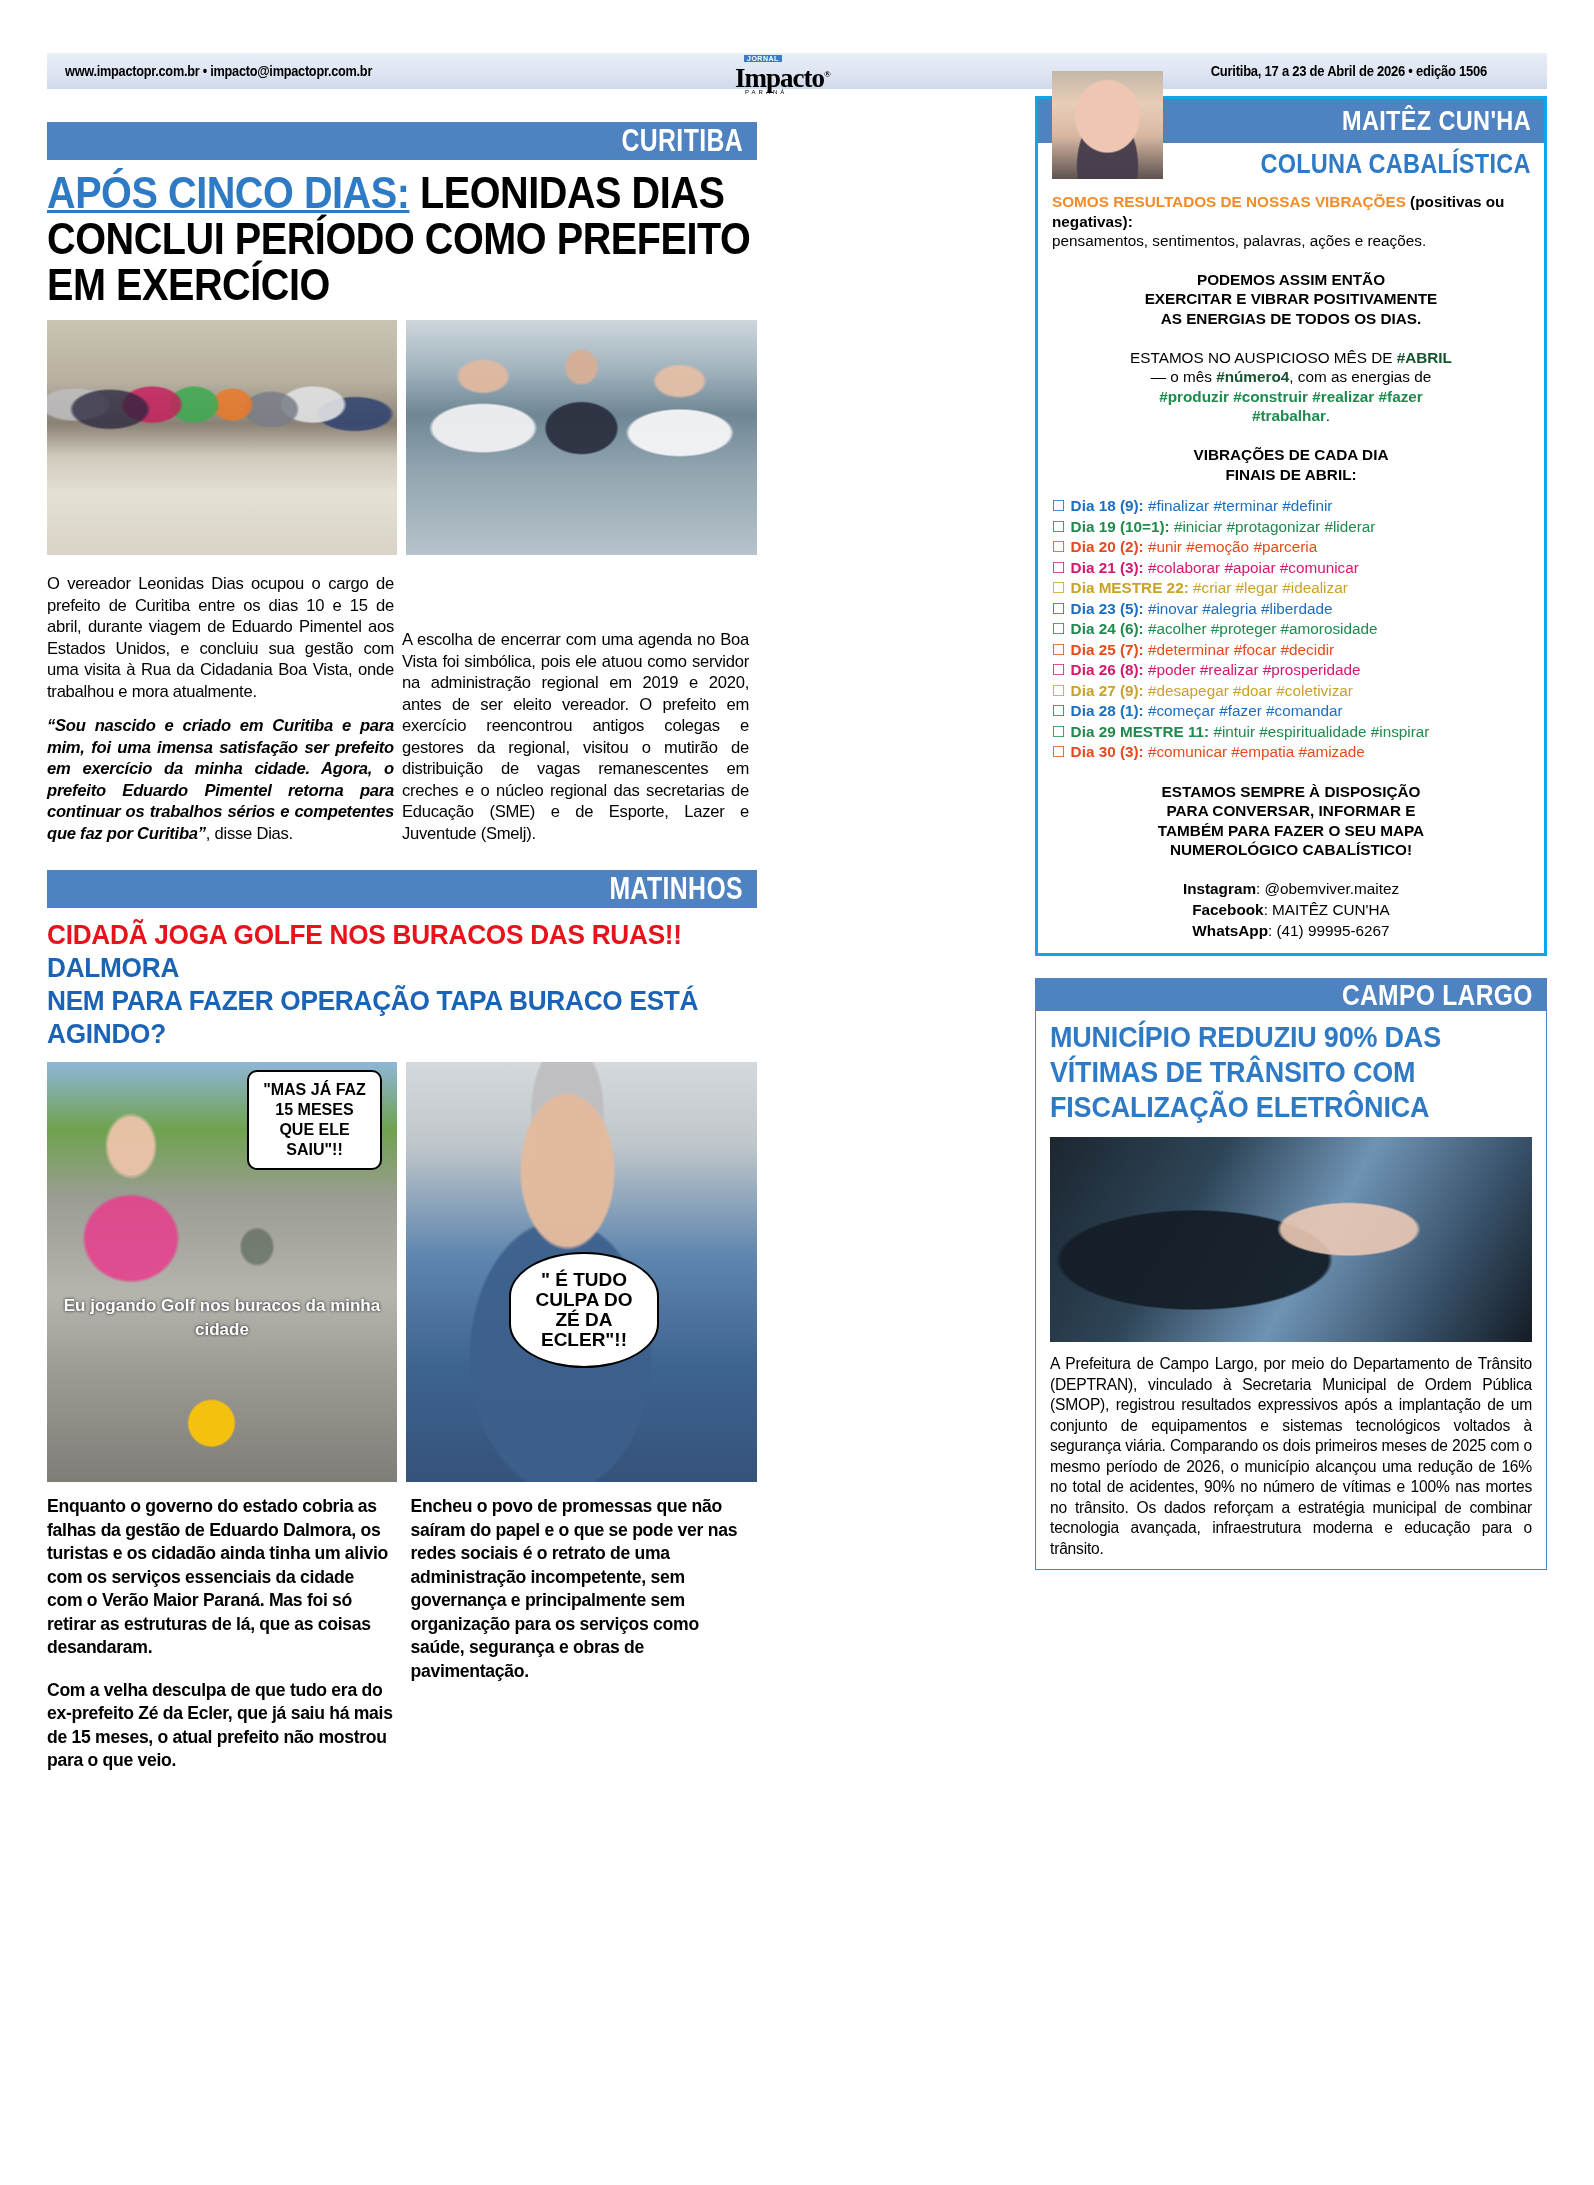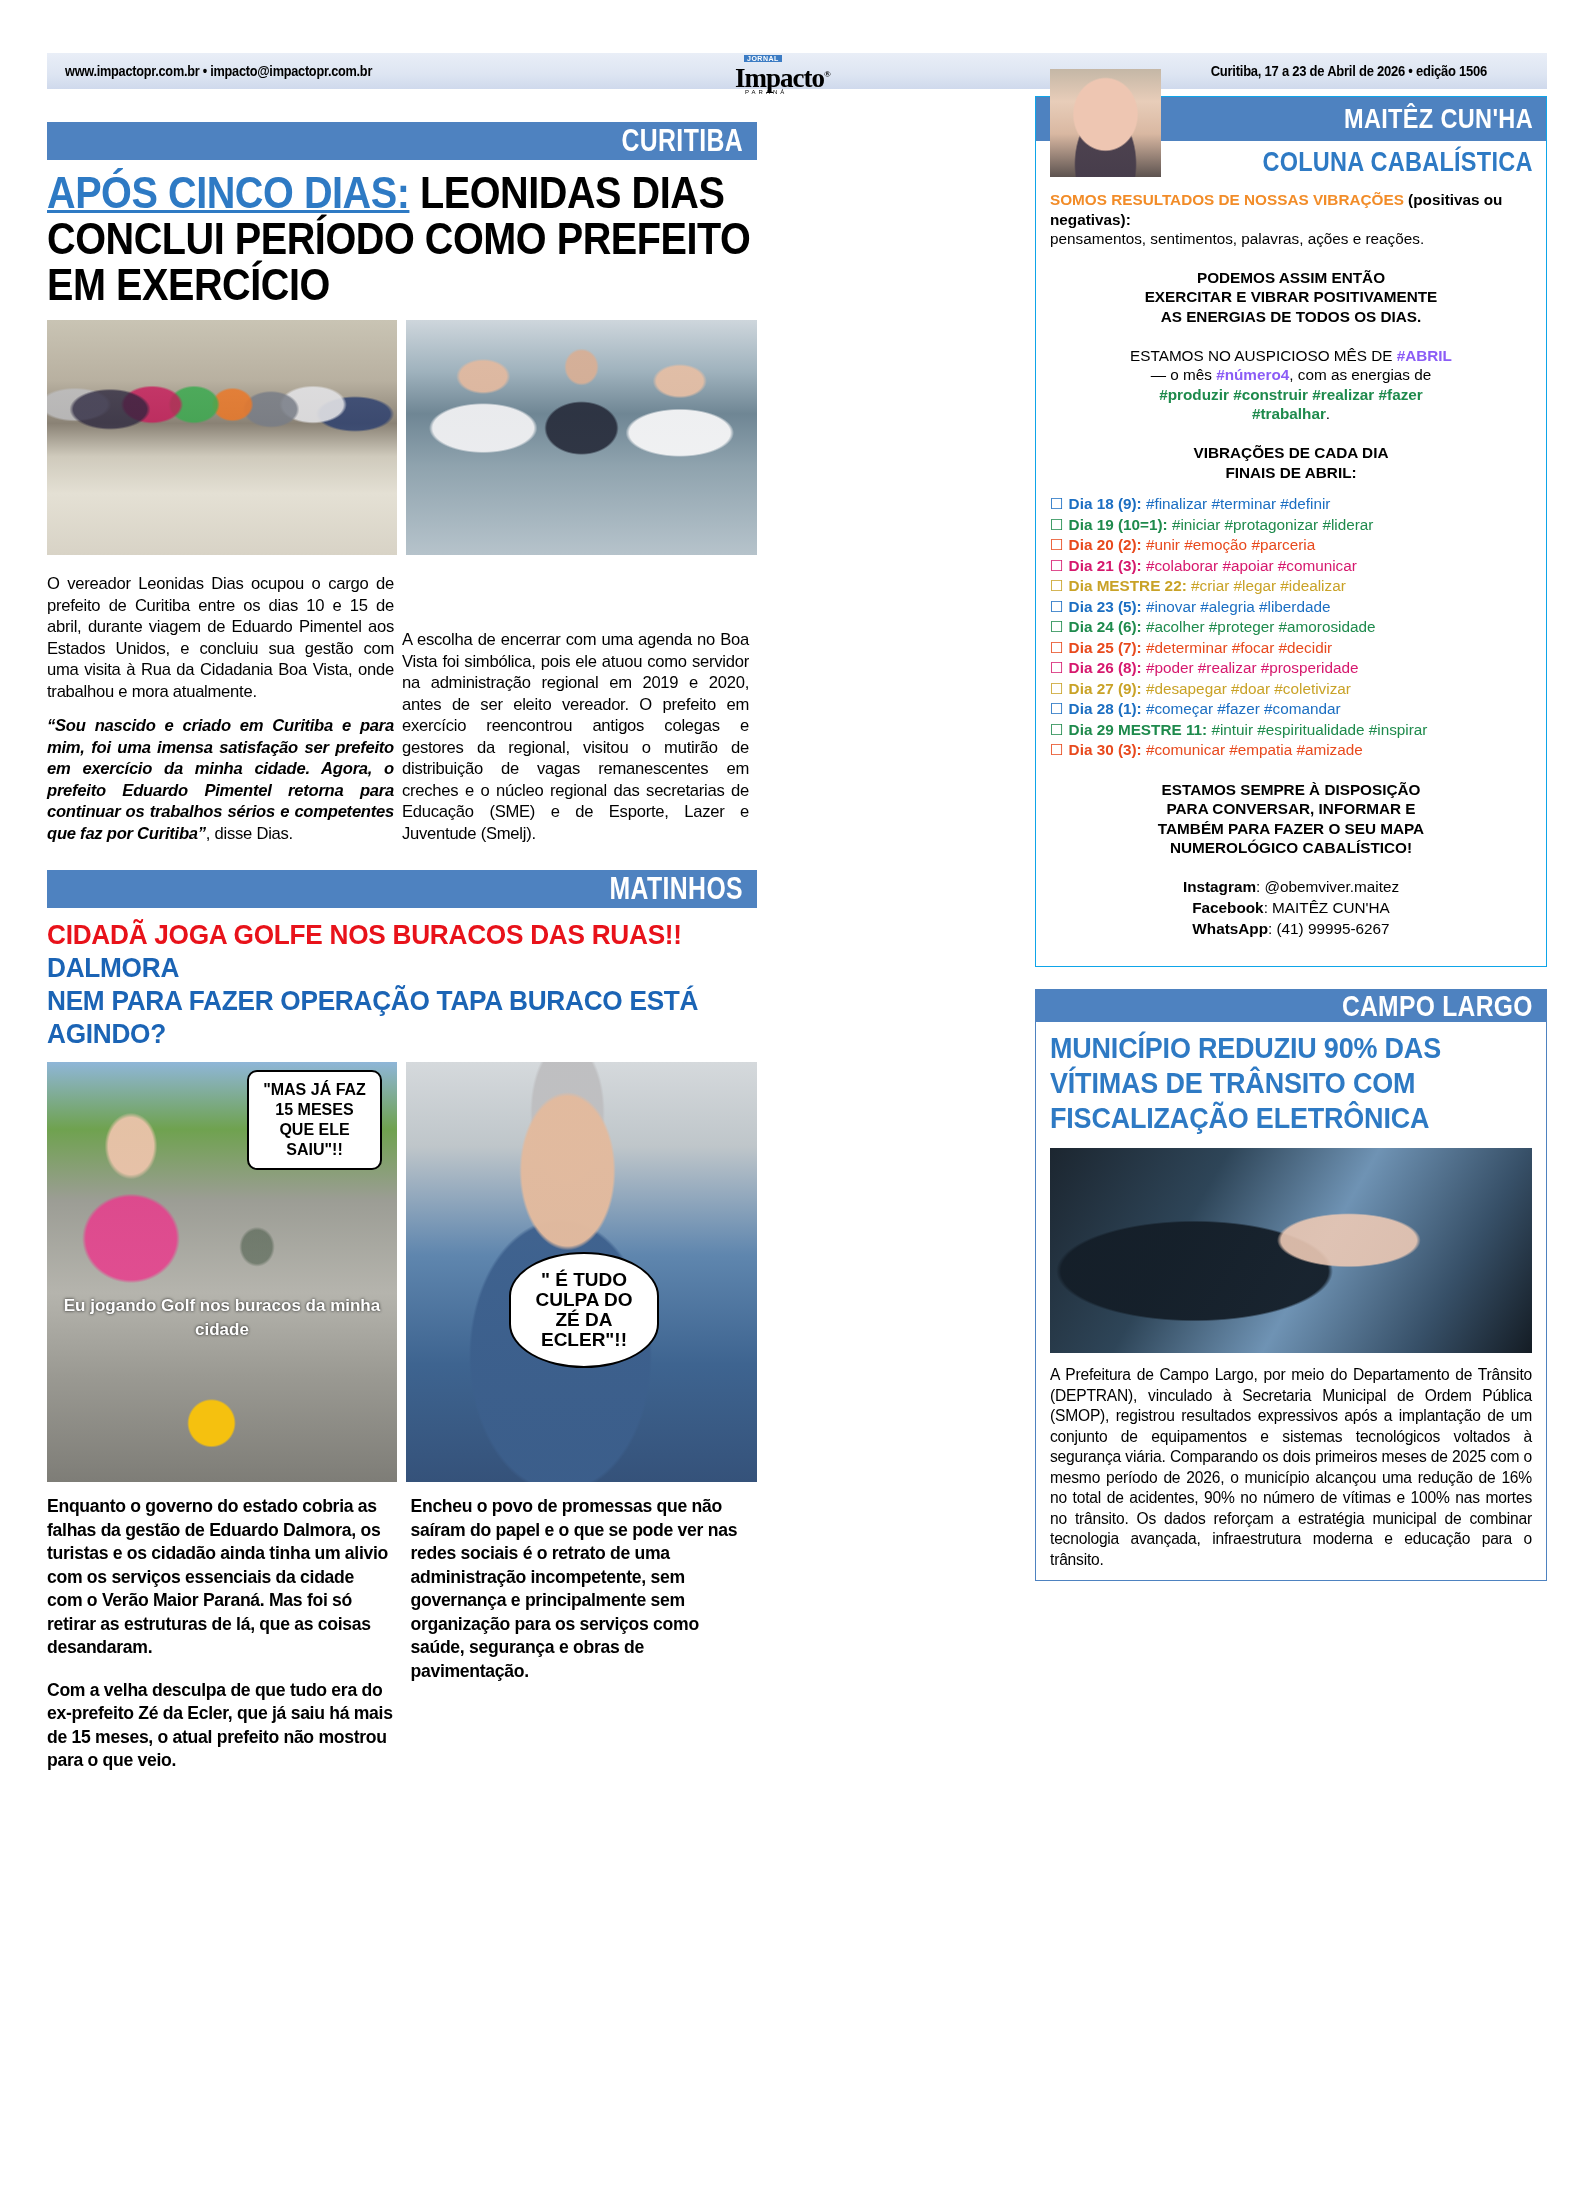--- a/index.html
+++ b/index.html
@@ -115,21 +115,21 @@
   .mat-body { display:flex; gap:17px; margin-top:13px; }
   .mat-body .mb-col { width:347px; }
   .mat-body p {
     font-family:"Liberation Sans", sans-serif;
     font-weight:bold; font-size:17.6px; line-height:23.5px;
     letter-spacing:-0.3px;
   }
   .mat-body p + p { margin-top:19px; }
 
   
-  .num-box { border:1px solid #0ea5e9; position:relative; padding-bottom:27px; background:#fff; }
+  .num-box { border:3px solid #0ea5e9; position:relative; padding-bottom:12px; background:#fff; }
   .num-head {
     background:#4e82c0; height:44px; display:flex; align-items:center; justify-content:flex-end;
     padding-right:13px; position:relative;
   }
   .num-head .nm {
     color:#fff; font-weight:bold; font-size:28px; letter-spacing:0.4px;
     transform:scaleX(0.84); transform-origin:right center; white-space:nowrap;
   }
   .avatar {
     position:absolute; left:14px; top:-28px; width:111px; height:108px;
@@ -140,21 +140,21 @@
     color:#2e7ac4; font-weight:bold; font-size:28px; letter-spacing:0.3px;
   }
   .num-sub span { display:inline-block; transform:scaleX(0.84); transform-origin:right center; }
   .num-body { padding:12px 14px 0 14px; }
   .num-body p {
     font-size:15.3px; line-height:19.6px; text-align:center; margin-bottom:0;
   }
   .num-body p.left { text-align:left; }
   .num-body .bold { font-weight:bold; }
   .orange { color:#f28c28; }
-  .blu { color:#8b5cf6; }
+  .blu { color:#14532d; }
   .grn { color:#1e8a4c; }
   .spacer-16 { height:19px; }
   .daylist { margin-top:12px; }
   .daylist .day { font-size:15.3px; line-height:20.5px; text-align:left; }
   .daylist .day b { font-weight:bold; }
   .box-emoji { font-family:"DejaVu Sans", sans-serif; }
   .contact { margin-top:18px; text-align:center; font-size:15.3px; line-height:21px; }
   .contact b { font-weight:bold; }
 
   

